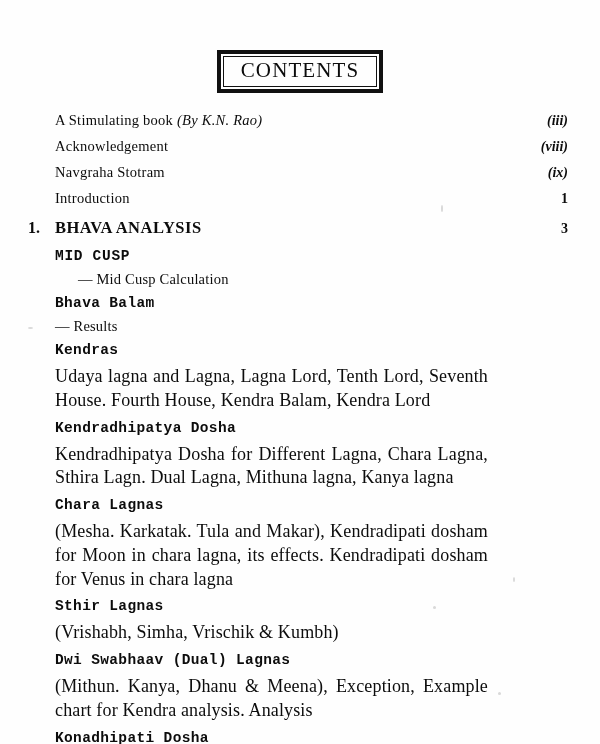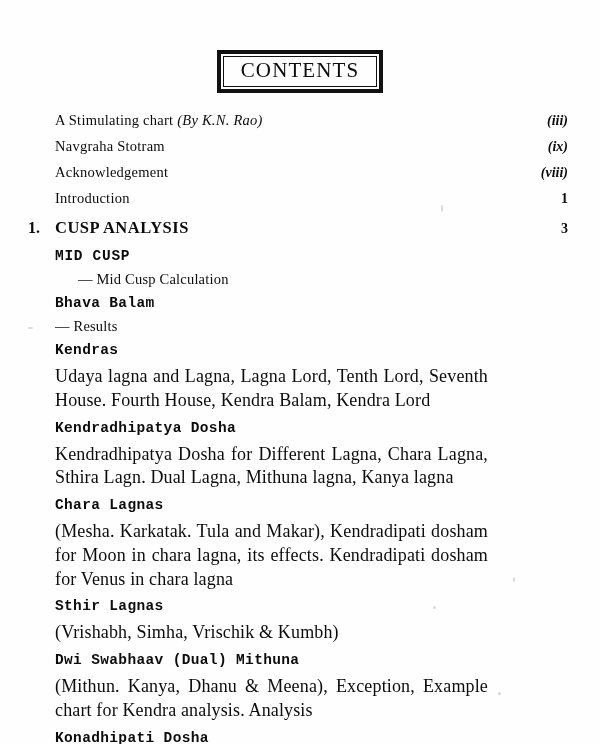--- a/index.html
+++ b/index.html
@@ -158,46 +158,46 @@
     <div class="title-box">
       <div class="title-inner">
         <div class="title-text">CONTENTS</div>
       </div>
     </div>
   </div>
 
   <div class="body">
 
     <div class="fm">
-      <span class="label"><span>A Stimulating chart </span><span class="ital">(By K.N. Rao)</span></span>
+      <span class="label"><span>A Stimulating book </span><span class="ital">(By K.N. Rao)</span></span>
       <span class="spacer"></span>
       <span class="pageno roman-num">(iii)</span>
     </div>
 
     <div class="fm">
+      <span class="label">Acknowledgement</span>
+      <span class="spacer"></span>
+      <span class="pageno roman-num">(viii)</span>
+    </div>
+
+    <div class="fm">
       <span class="label">Navgraha Stotram</span>
       <span class="spacer"></span>
       <span class="pageno roman-num">(ix)</span>
-    </div>
-
-    <div class="fm">
-      <span class="label">Acknowledgement</span>
-      <span class="spacer"></span>
-      <span class="pageno roman-num">(viii)</span>
     </div>
 
     <div class="fm">
       <span class="label">Introduction</span>
       <span class="spacer"></span>
       <span class="pageno">1</span>
     </div>
 
     <div class="chapter">
       <span class="num">1.</span>
-      <span class="ctitle">CUSP ANALYSIS</span>
+      <span class="ctitle">BHAVA ANALYSIS</span>
       <span class="spacer"></span>
       <span class="pageno">3</span>
     </div>
 
     <div class="head caps">MID CUSP</div>
     <div class="dash">— Mid Cusp Calculation</div>
 
     <div class="head">Bhava Balam</div>
     <div class="dash flush">— Results</div>
 
@@ -206,20 +206,20 @@
 
     <div class="head">Kendradhipatya Dosha</div>
     <div class="para">Kendradhipatya Dosha for Different Lagna, Chara Lagna, Sthira Lagn. Dual Lagna, Mithuna lagna, Kanya lagna</div>
 
     <div class="head">Chara Lagnas</div>
     <div class="para">(Mesha. Karkatak. Tula and Makar), Kendradipati dosham for Moon in chara lagna, its effects. Kendradipati dosham for Venus in chara lagna</div>
 
     <div class="head">Sthir Lagnas</div>
     <div class="para">(Vrishabh, Simha, Vrischik &amp; Kumbh)</div>
 
-    <div class="head">Dwi Swabhaav (Dual) Mithuna</div>
+    <div class="head">Dwi Swabhaav (Dual) Lagnas</div>
     <div class="para">(Mithun. Kanya, Dhanu &amp; Meena), Exception, Example chart for Kendra analysis. Analysis</div>
 
     <div class="head">Konadhipati Dosha</div>
     <div class="head">Kona Bhavas</div>
 
   </div>
 </div>
 
 </body></html>

